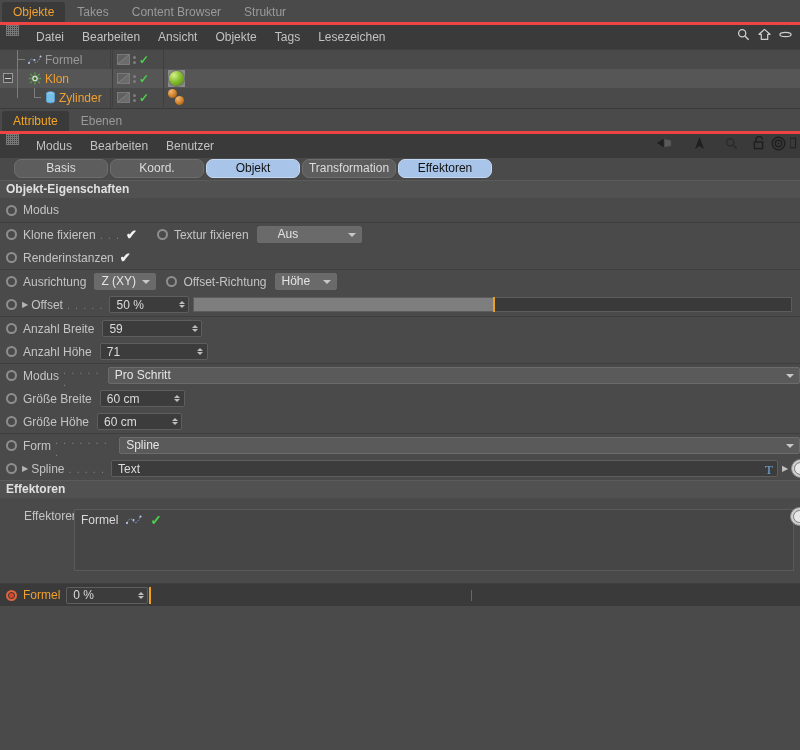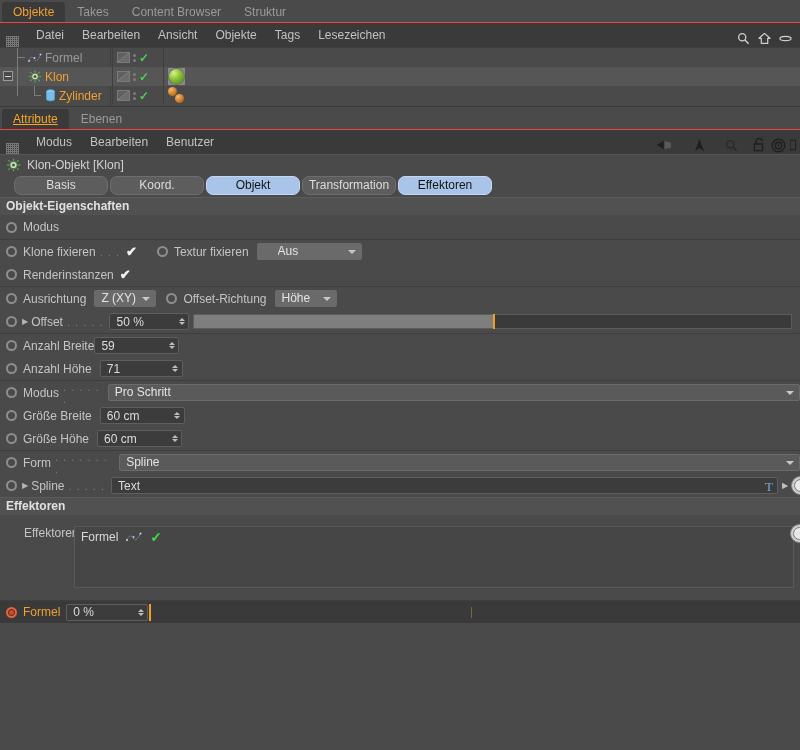--- a/index.html
+++ b/index.html
@@ -13,24 +13,24 @@
   }
   .app{width:800px;height:750px;position:relative;background:#4a4a4a;}
 
   
   .tabstrip{display:flex;align-items:flex-end;height:22px;background:#4a4a4a;padding-left:2px;}
   .tab{
     height:20px;line-height:20px;padding:0 11px;font-size:12px;color:#9a9a9a;
     background:#4a4a4a;border-radius:3px 3px 0 0;margin-right:1px;
   }
   .tab.active{background:#3a3a3a;color:#f0a030;}
-  .tab.active.attr{color:#f5a623;text-decoration:underline;}
+  .tab.active.attr{color:#f5a623;}
 
   
-  .menubar{display:flex;align-items:flex-end;height:24px;background:#4a4a4a;border-top:1px solid #ef4444;}
+  .menubar{display:flex;align-items:flex-start;height:24px;background:#4a4a4a;border-top:3px solid #ef4444;}
   .grip{width:13px;height:11px;margin:0 8px 0 6px;
     background-image:
       repeating-linear-gradient(0deg,#8c8c8c 0 1px,transparent 1px 2px),
       repeating-linear-gradient(90deg,#8c8c8c 0 1px,transparent 1px 2px);
     opacity:.75;}
   .menuitem{padding:0 9px;color:#c2c2c2;font-size:12px;line-height:24px;}
   .menuspacer{flex:1;}
   .ticon{width:18px;height:18px;margin-right:3px;display:flex;align-items:center;justify-content:center;}
 
   
@@ -299,39 +299,20 @@
           <circle cx="7.5" cy="7.5" r="1" fill="#1f1f1f"></circle>
         </svg>
     </div>
     <div class="ticon" style="margin-right:2px;overflow:hidden;width:8px;">
       <svg width="10" height="14" viewBox="0 0 10 14">
           <rect x="0" y="1" width="7" height="12" fill="none" stroke="#1f1f1f" stroke-width="1.3"></rect>
         </svg>
     </div>
   </div>
 
-  <div class="objtitle">
-    <span style="display:flex;align-items:center;">
-      <svg width="15" height="14" viewBox="0 0 14 13">
-        <circle cx="7" cy="6.5" r="3.4" fill="#d8d8d8" stroke="#4a7a3a"></circle>
-        <circle cx="7" cy="6.5" r="1.5" fill="#3f6b2f"></circle>
-        <g stroke="#5ea84a" stroke-width="1.2">
-            <line x1="7" y1="0.6" x2="7" y2="2.6"></line>
-            <line x1="7" y1="10.4" x2="7" y2="12.4"></line>
-            <line x1="0.8" y1="6.5" x2="2.8" y2="6.5"></line>
-            <line x1="11.2" y1="6.5" x2="13.2" y2="6.5"></line>
-            <line x1="2.3" y1="2" x2="3.6" y2="3.3"></line>
-            <line x1="10.4" y1="9.7" x2="11.7" y2="11"></line>
-            <line x1="11.7" y1="2" x2="10.4" y2="3.3"></line>
-            <line x1="3.6" y1="9.7" x2="2.3" y2="11"></line>
-          </g>
-      </svg>
-    </span>
-    <span class="txt">Klon-Objekt [Klon]</span>
-  </div>
 
   <div class="modetabs">
     <div class="mtab" style="width:92px;">Basis</div>
     <div class="mtab" style="width:92px;">Koord.</div>
     <div class="mtab on" style="width:92px;">Objekt</div>
     <div class="mtab" style="width:92px;">Transformation</div>
     <div class="mtab on" style="width:92px;">Effektoren</div>
   </div>
 
   <div class="secthead">Objekt-Eigenschaften</div>
@@ -398,33 +379,33 @@
         <i class="fill" style="width:50%"></i>
         <i class="knob" style="left:50%"></i>
       </span>
     </div>
 
     <div class="sep"></div>
 
     <div class="row tight">
       <span class="radio"></span>
       <span class="lbl">Anzahl Breite</span>
-      <span class="numfield" style="width:85px;">
+      <span class="numfield" style="width:100px;margin-left:8px;">
         <span class="nv">59</span>
         <span class="spin">
             <i class="u"></i>
             <i class="d"></i>
           </span>
       </span>
     </div>
 
     <div class="row tight">
       <span class="radio"></span>
       <span class="lbl">Anzahl Höhe</span>
-      <span class="numfield" style="width:83px;margin-left:8px;">
+      <span class="numfield" style="width:108px;margin-left:8px;">
         <span class="nv">71</span>
         <span class="spin">
             <i class="u"></i>
             <i class="d"></i>
           </span>
       </span>
     </div>
 
     <div class="sep"></div>
 

